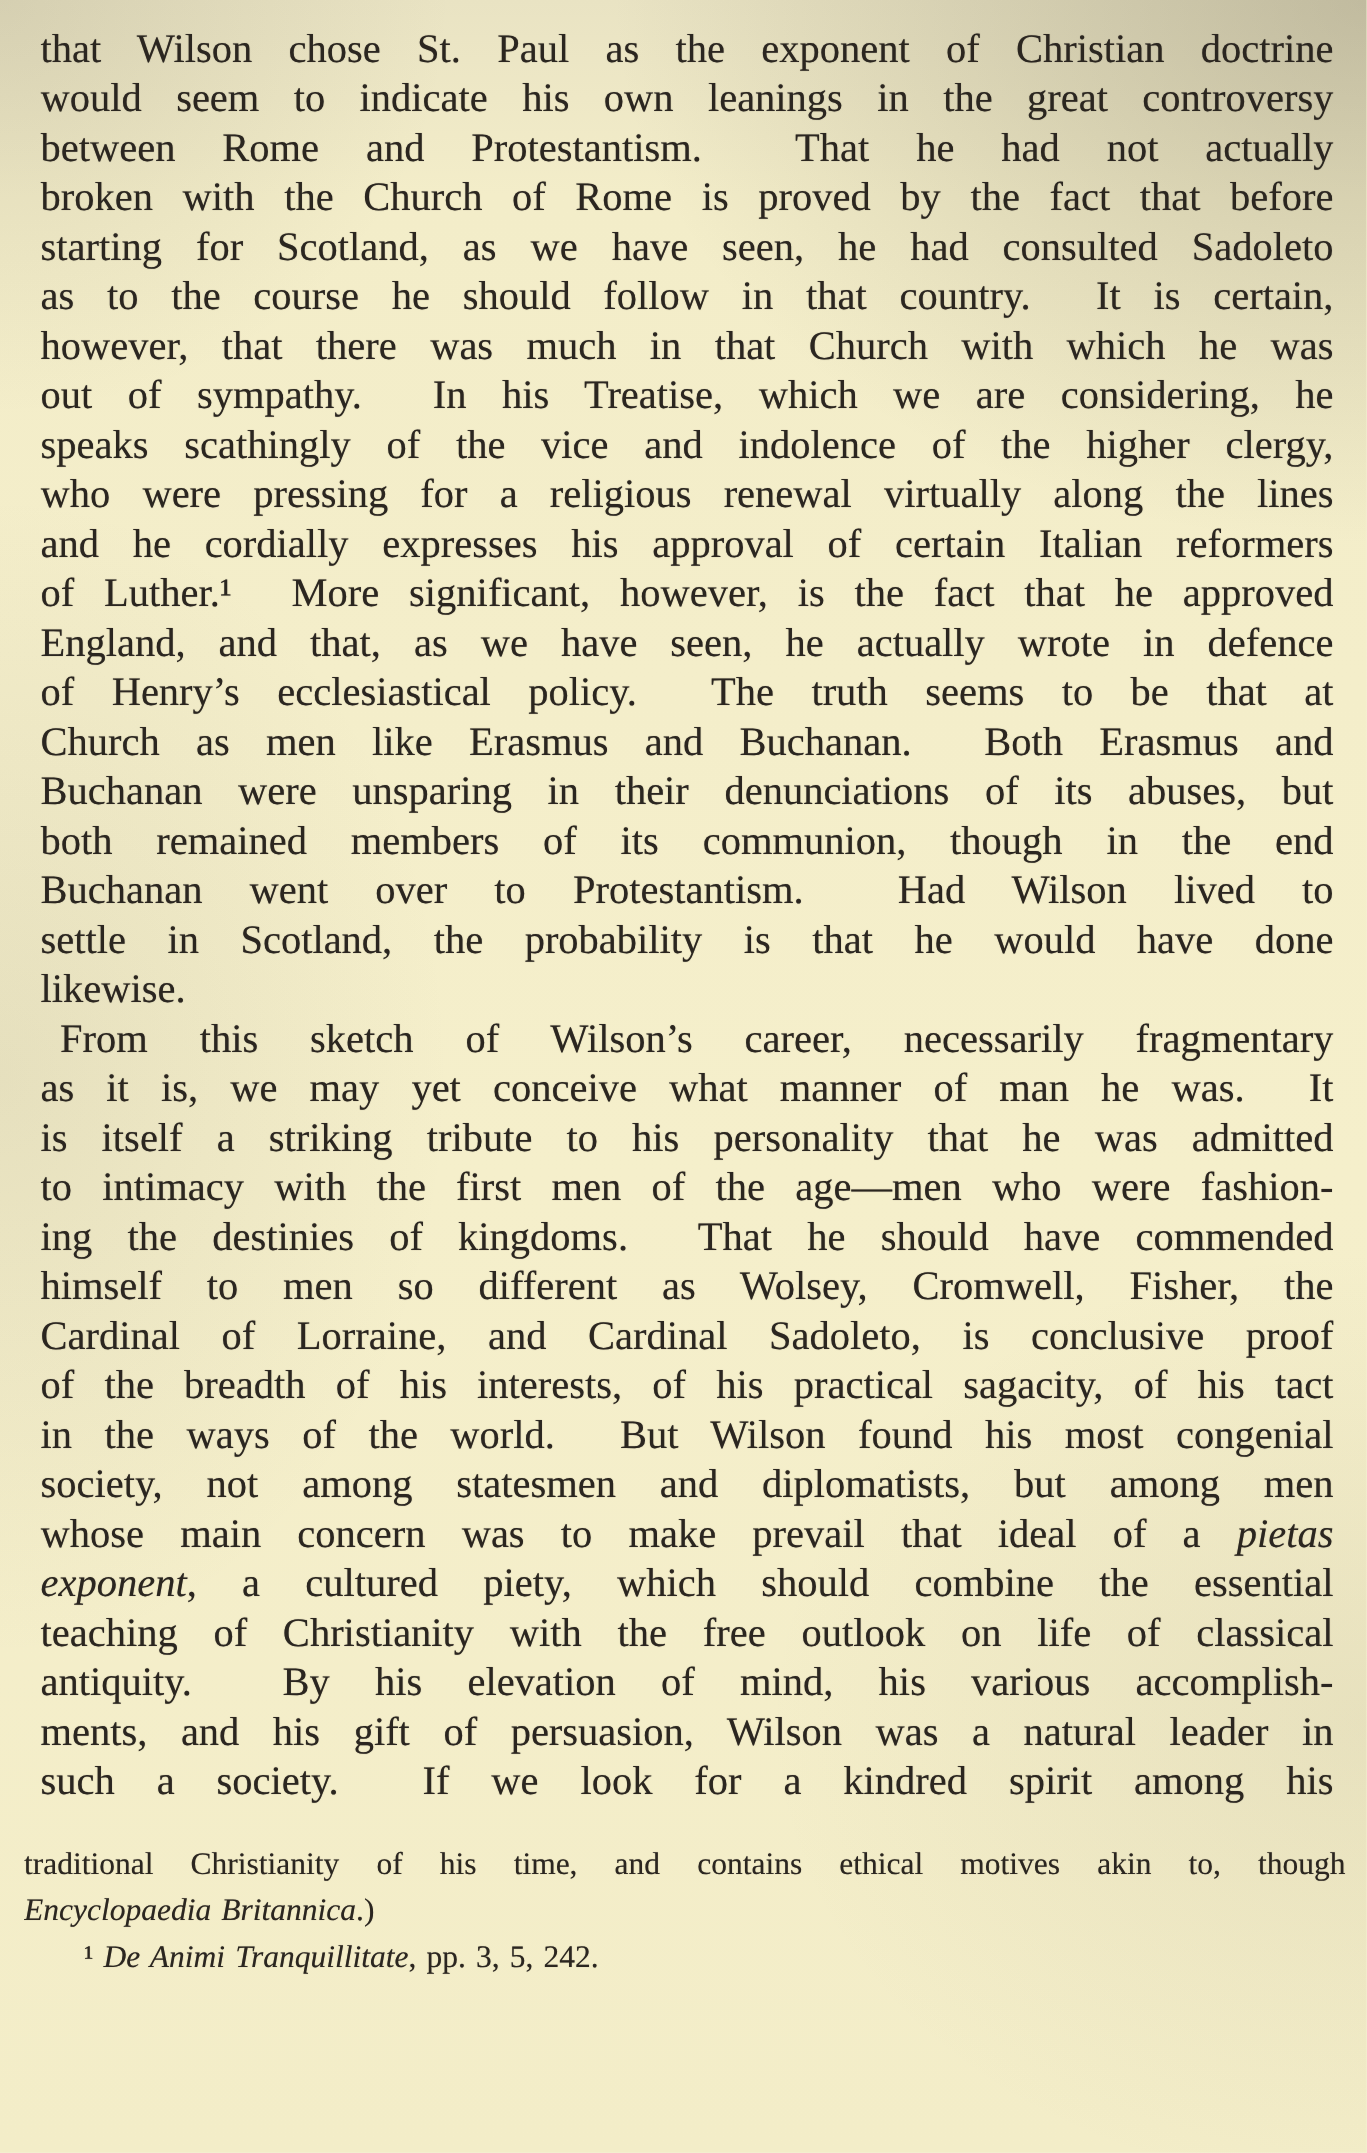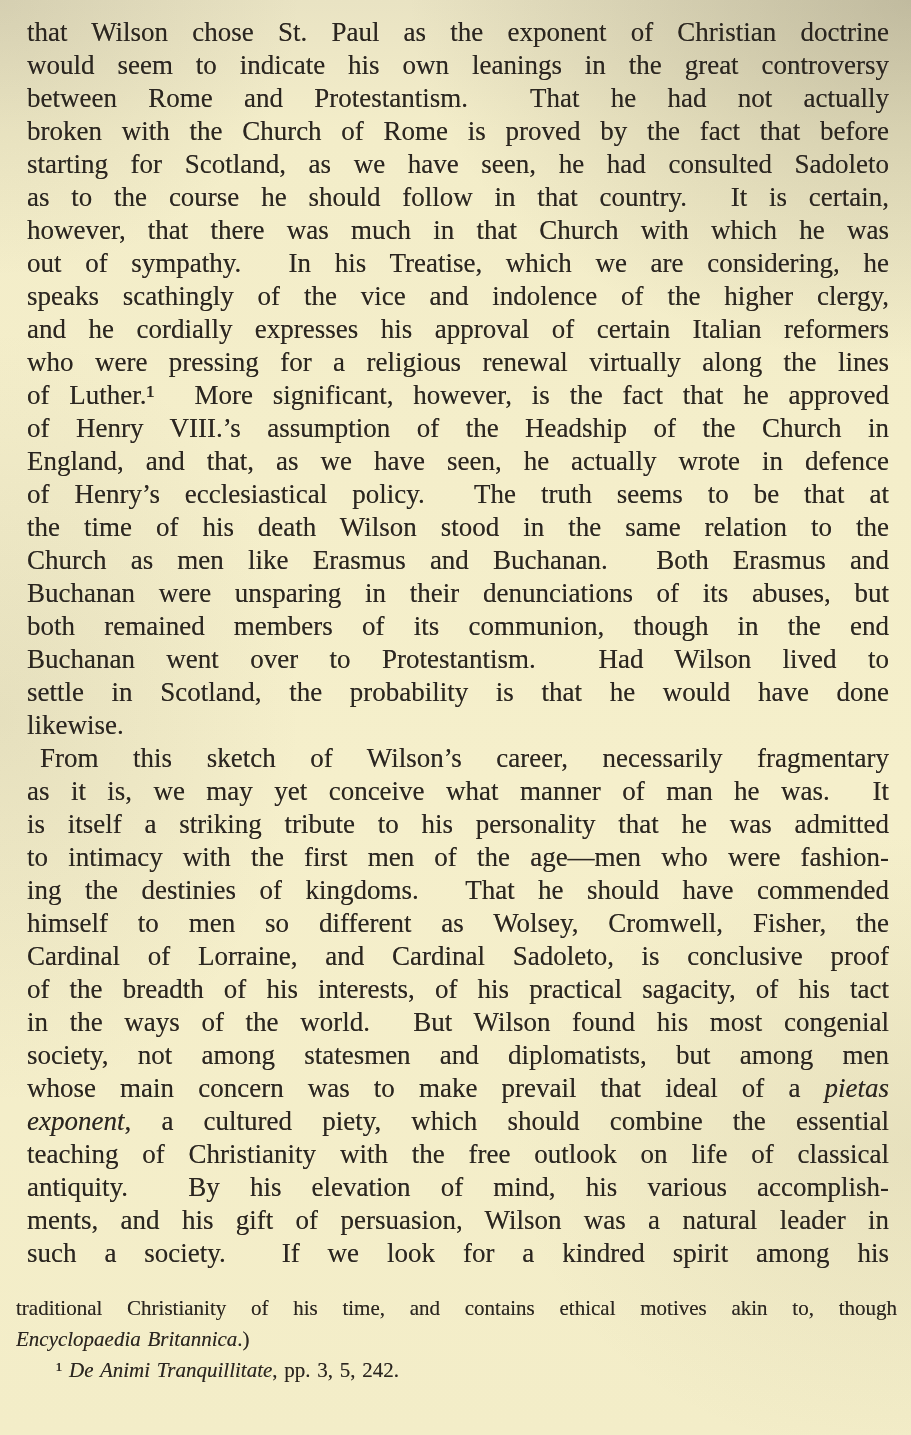--- a/index.html
+++ b/index.html
@@ -55,27 +55,25 @@
       <div class="para">
         <div class="line">that Wilson chose St. Paul as the exponent of Christian doctrine</div>
         <div class="line">would seem to indicate his own leanings in the great controversy</div>
         <div class="line">between Rome and Protestantism.&nbsp; That he had not actually</div>
         <div class="line">broken with the Church of Rome is proved by the fact that before</div>
         <div class="line">starting for Scotland, as we have seen, he had consulted Sadoleto</div>
         <div class="line">as to the course he should follow in that country.&nbsp; It is certain,</div>
         <div class="line">however, that there was much in that Church with which he was</div>
         <div class="line">out of sympathy.&nbsp; In his Treatise, which we are considering, he</div>
         <div class="line">speaks scathingly of the vice and indolence of the higher clergy,</div>
+        <div class="line">who were pressing for a religious renewal virtually along the lines</div>
         <div class="line">and he cordially expresses his approval of certain Italian reformers</div>
-        <div class="line">who were pressing for a religious renewal virtually along the lines</div>
         <div class="line">of Luther.¹&nbsp; More significant, however, is the fact that he approved</div>
-        <div class="line">of Henry VIII.’s assumption of the Headship of the Church in</div>
         <div class="line">England, and that, as we have seen, he actually wrote in defence</div>
         <div class="line">of Henry’s ecclesiastical policy.&nbsp; The truth seems to be that at</div>
-        <div class="line">the time of his death Wilson stood in the same relation to the</div>
         <div class="line">Church as men like Erasmus and Buchanan.&nbsp; Both Erasmus and</div>
         <div class="line">Buchanan were unsparing in their denunciations of its abuses, but</div>
         <div class="line">both remained members of its communion, though in the end</div>
         <div class="line">Buchanan went over to Protestantism.&nbsp; Had Wilson lived to</div>
         <div class="line">settle in Scotland, the probability is that he would have done</div>
         <div class="line no-just">likewise.</div>
       </div>
       <div class="para indent">
         <div class="line">From this sketch of Wilson’s career, necessarily fragmentary</div>
         <div class="line">as it is, we may yet conceive what manner of man he was.&nbsp; It</div>

